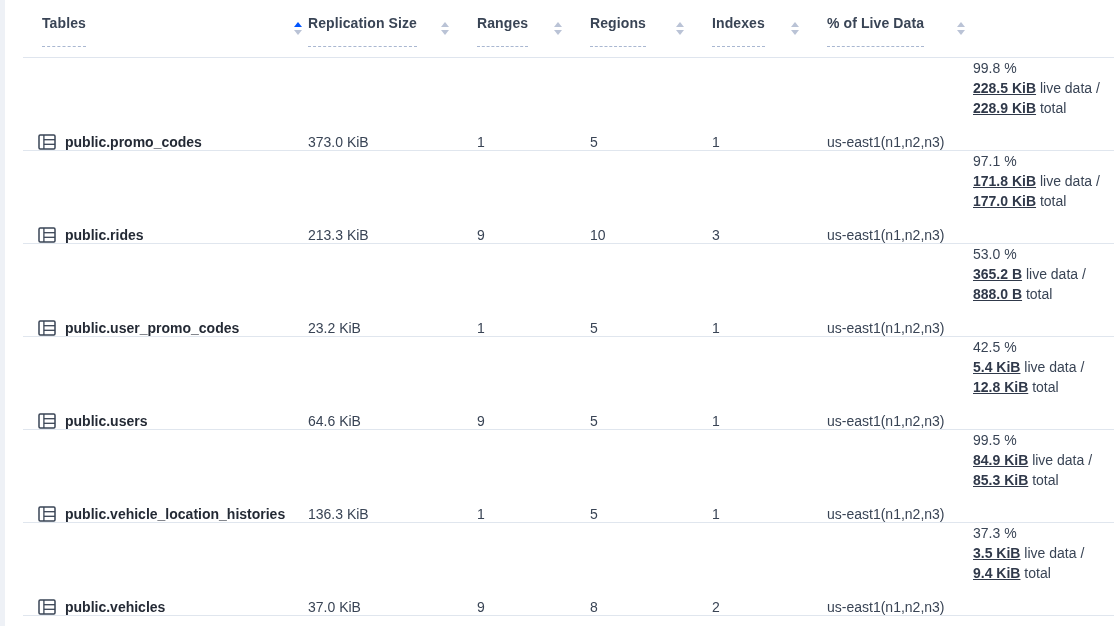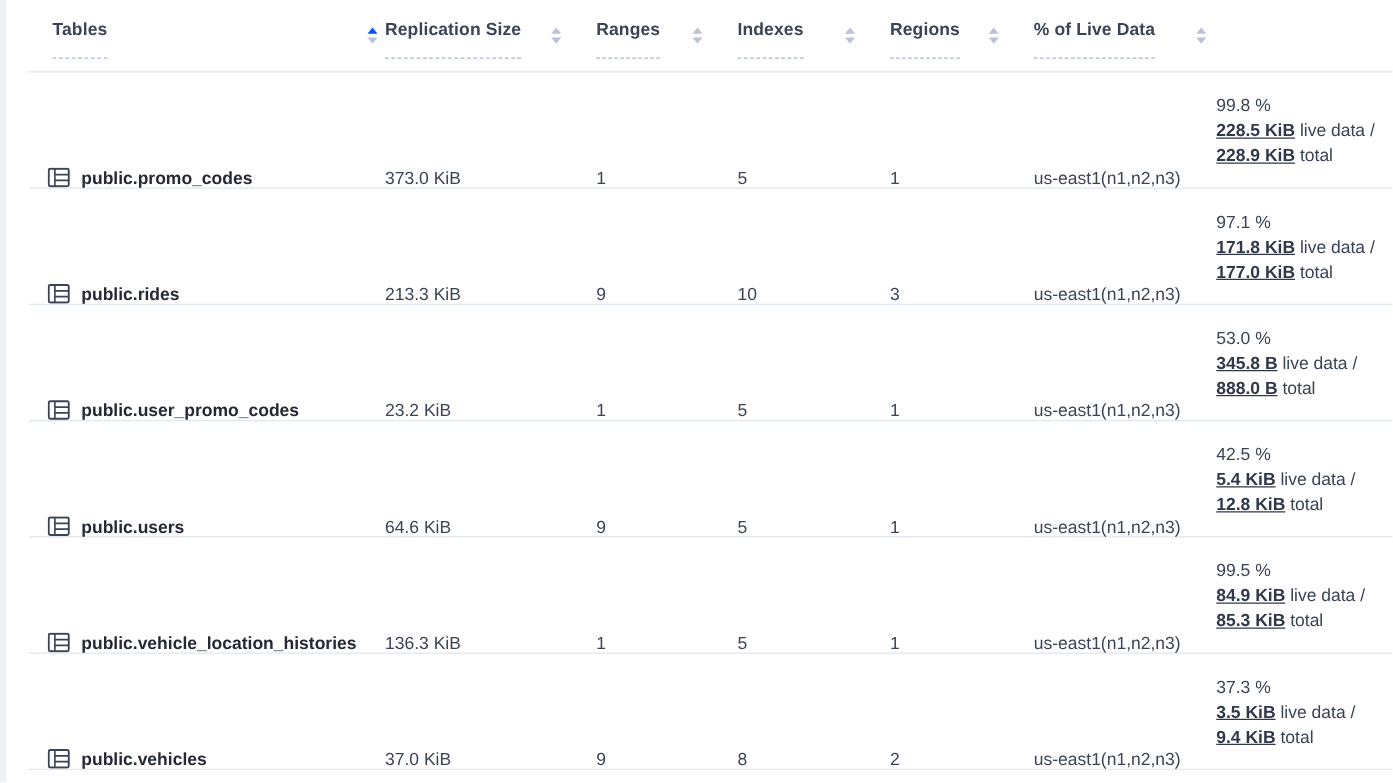--- a/index.html
+++ b/index.html
@@ -38,21 +38,21 @@
   .caret .down {
     width:0; height:0; border-left:4px solid transparent; border-right:4px solid transparent;
     border-top:5px solid #bac3d6; margin-top:3px;
   }
   .sort-asc .caret .up { border-bottom-color:#0055ff; }
   .row { height:93px; border-bottom:1px solid #e0e6ee; }
   .cell { display:flex; align-items:flex-end; }
   .cell.c1 { padding-left:15px; }
   .ticon { display:inline-flex; margin-right:9px; flex:none; }
   .tname { font-weight:700; color:#242a35; cursor:pointer; white-space:nowrap; }
-  .livecell { flex-direction:column; align-items:flex-start; justify-content:center; }
+  .livecell { flex-direction:column; align-items:flex-start; justify-content:flex-start; }
   .liveline { line-height:20px; white-space:nowrap; }
   .liveline .b { font-weight:700; color:#30394a;text-decoration:underline; }
 </style>
 </head>
 <body>
 
 <div class="left-gutter"></div>
 
 <div class="tbl">
 
@@ -72,28 +72,28 @@
         </span>
     </div>
     <div class="hcell sort-none">
       <span class="hlabel">Ranges</span>
       <span class="caret">
           <span class="up"></span>
           <span class="down"></span>
         </span>
     </div>
     <div class="hcell sort-none">
+      <span class="hlabel">Regions</span>
+      <span class="caret">
+          <span class="up"></span>
+          <span class="down"></span>
+        </span>
+    </div>
+    <div class="hcell sort-none">
       <span class="hlabel">Indexes</span>
-      <span class="caret">
-          <span class="up"></span>
-          <span class="down"></span>
-        </span>
-    </div>
-    <div class="hcell sort-none">
-      <span class="hlabel">Regions</span>
       <span class="caret">
           <span class="up"></span>
           <span class="down"></span>
         </span>
     </div>
     <div class="hcell c7 sort-none">
       <span class="hlabel">% of Live Data</span>
       <span class="caret">
           <span class="up"></span>
           <span class="down"></span>
@@ -161,21 +161,21 @@
         </span>
       <span class="tname">public.user_promo_codes</span>
     </div>
     <div class="cell">23.2 KiB</div>
     <div class="cell">1</div>
     <div class="cell">5</div>
     <div class="cell">1</div>
     <div class="cell">us-east1(n1,n2,n3)</div>
     <div class="cell livecell">
       <div class="liveline">53.0 %</div>
-      <div class="liveline"><span class="b">345.8 B</span> <span>live data /</span></div>
+      <div class="liveline"><span class="b">365.2 B</span> <span>live data /</span></div>
       <div class="liveline"><span class="b">888.0 B</span> <span>total</span></div>
     </div>
   </div>
 
   <div class="row">
     <div class="cell c1">
       <span class="ticon">
           <svg width="18" height="16" viewBox="0 0 18 16" fill="none">
             <rect x="1" y="1" width="16" height="14" rx="1.2" stroke="#394455" stroke-width="1.5"></rect>
             <line x1="5.9" y1="1" x2="5.9" y2="15" stroke="#394455" stroke-width="1.3"></line>

